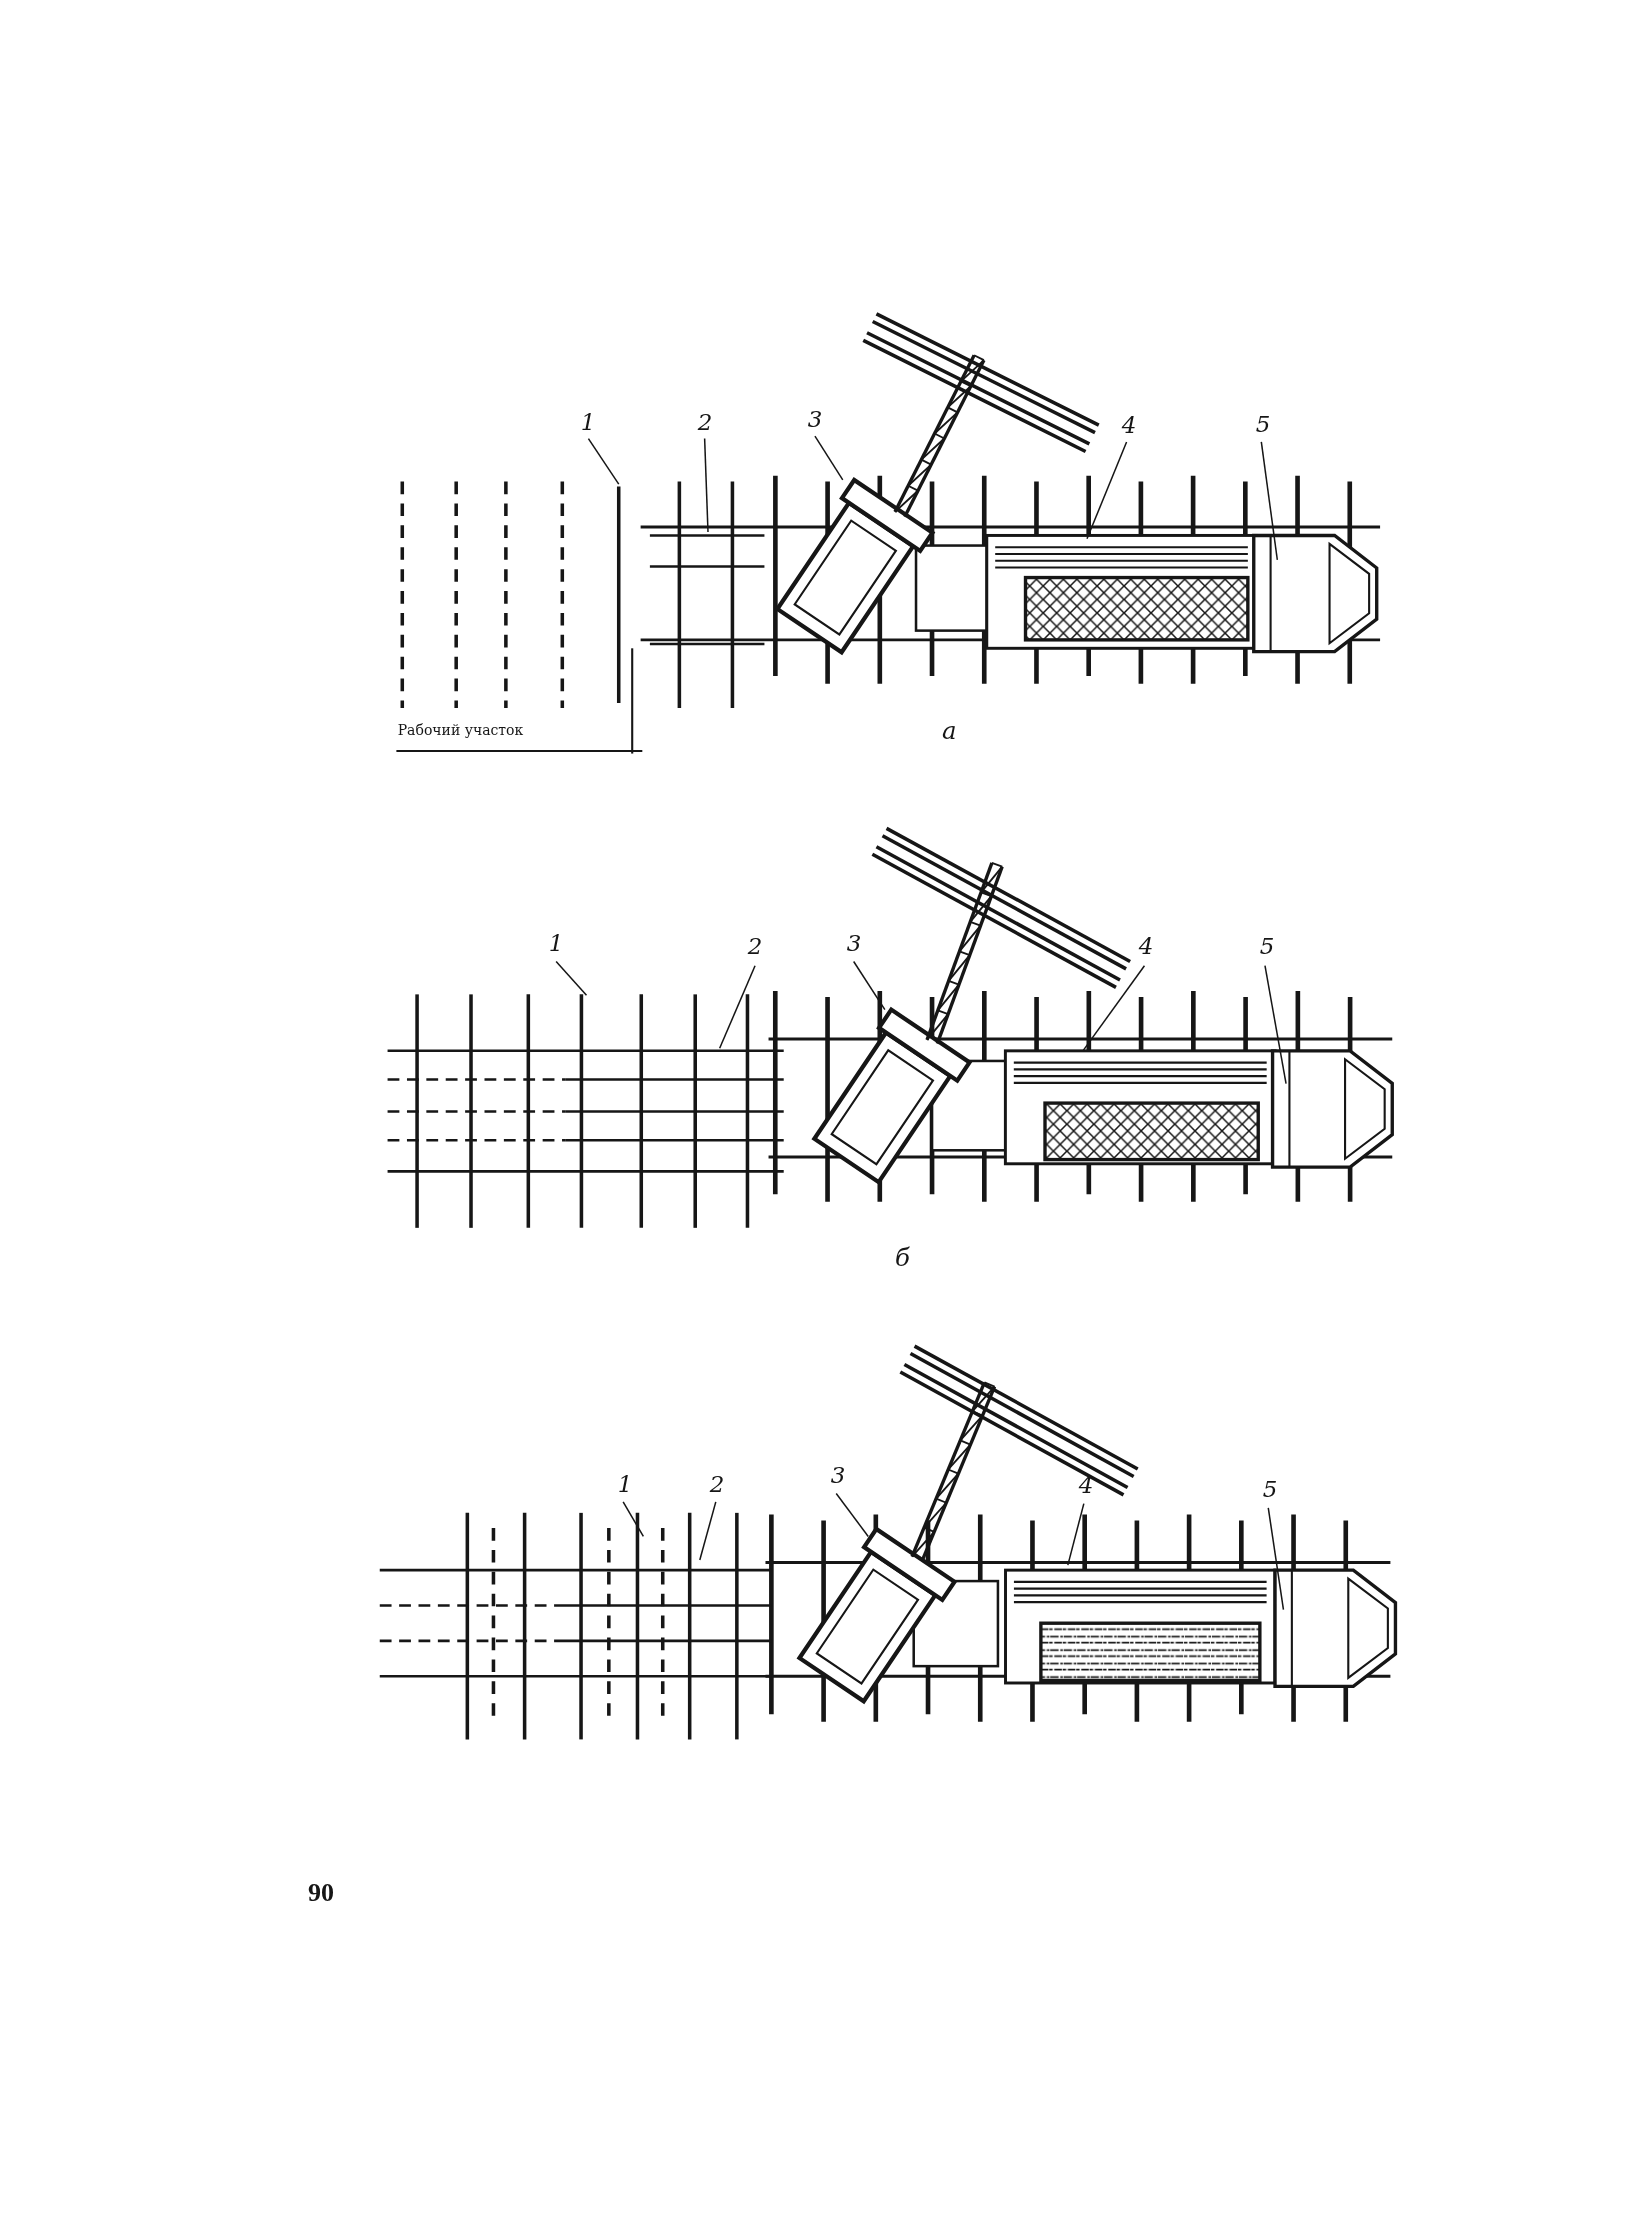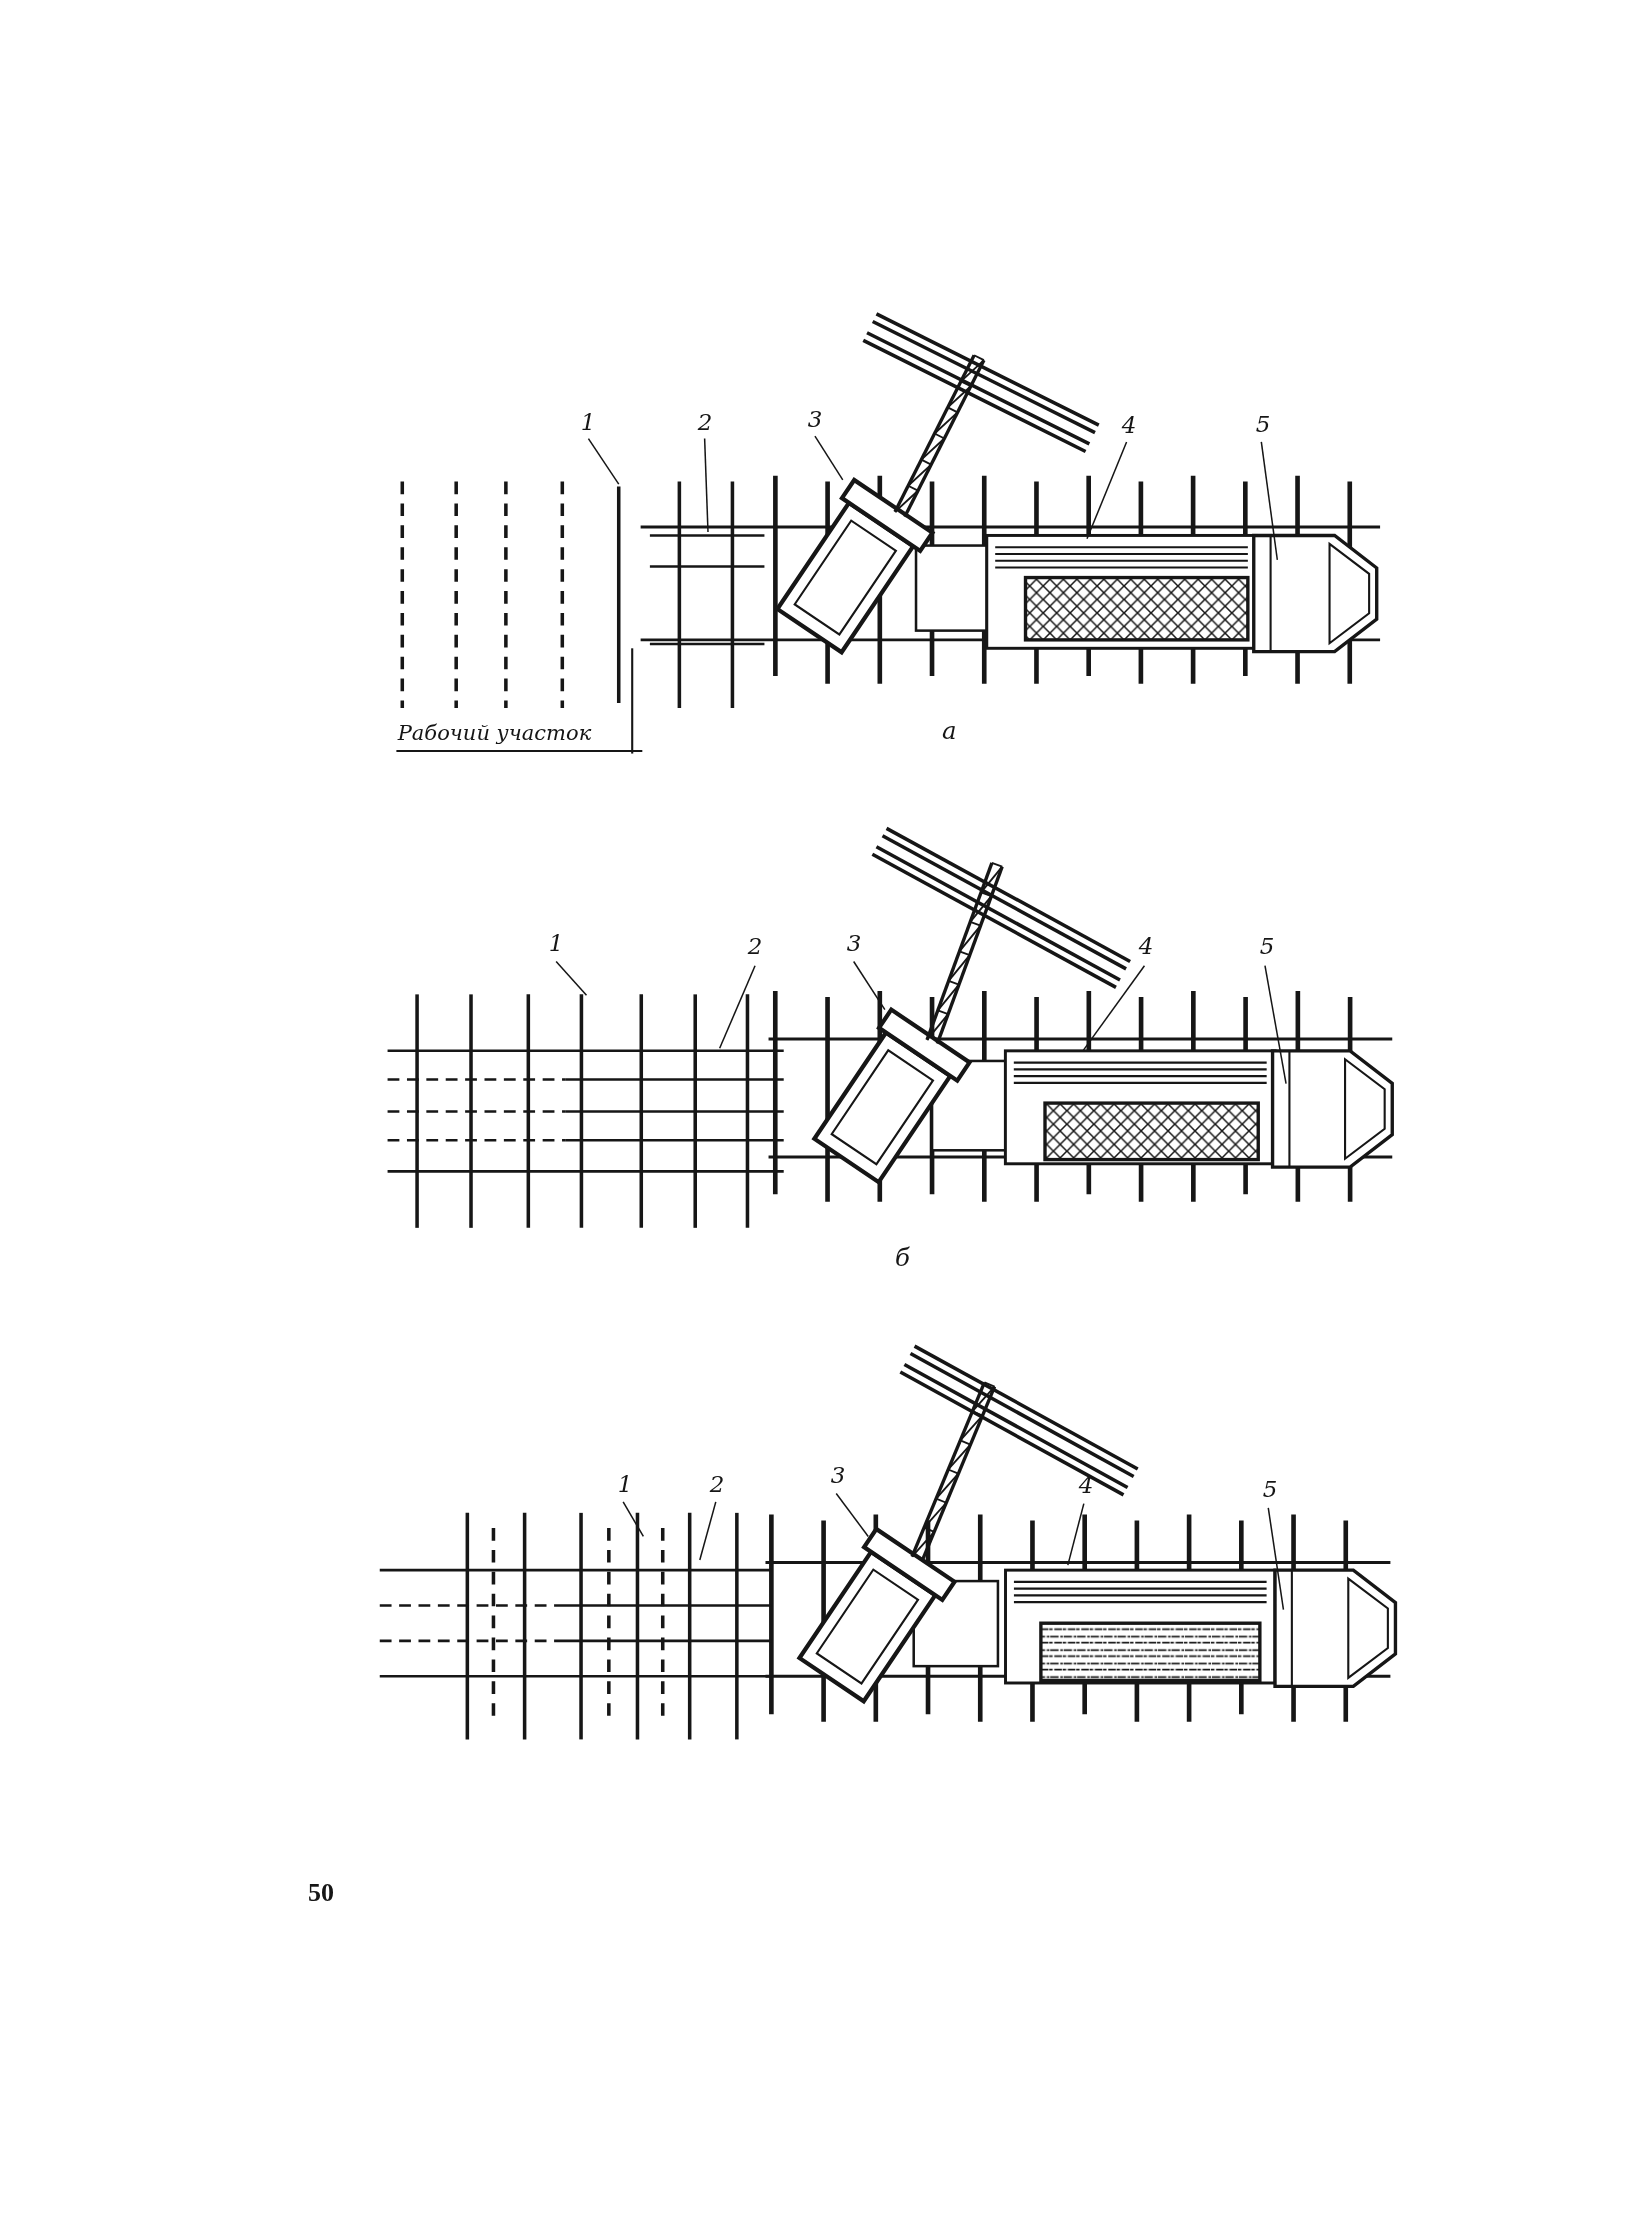--- a/index.html
+++ b/index.html
@@ -22,22 +22,21 @@
     letter-spacing:0;
   }
   .letter{
     position:absolute;
     font-style:italic;
     font-size:24.4px;
     line-height:1;
   }
   .note{
     position:absolute;
-    font-style:italic;
-    font-size:21px;
+    font-size:14px;
     line-height:1;
     white-space:nowrap;
   }
   .pageno{
     position:absolute;
     left:308px;top:1880px;
     font-family:"Liberation Serif", serif;
     font-weight:bold;
     font-size:26px;
     line-height:1;
@@ -345,15 +344,15 @@
           <line x1="1060" y1="204" x2="1078" y2="325" stroke="#161616" stroke-width="1.8" stroke-linecap="butt"></line>
         </g>
       </svg>
     <div class="co" style="left:250px;top:137px">1</div>
     <div class="co" style="left:342px;top:137px">2</div>
     <div class="co" style="left:463px;top:128px">3</div>
     <div class="co" style="left:711px;top:138px">4</div>
     <div class="co" style="left:895px;top:142px">5</div>
   </figure>
 
-  <div class="pageno">50</div>
+  <div class="pageno">90</div>
 </div>
 
 
 </body></html>

